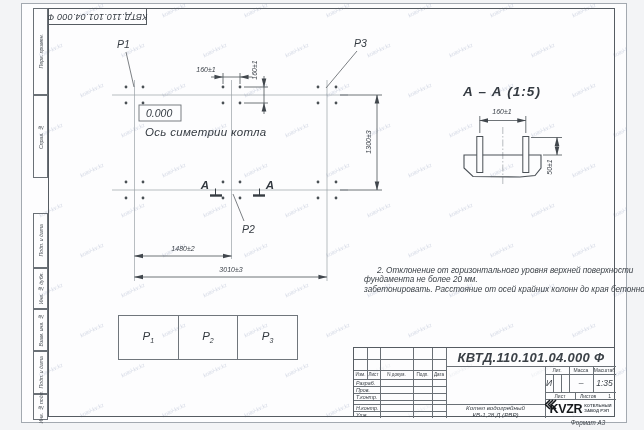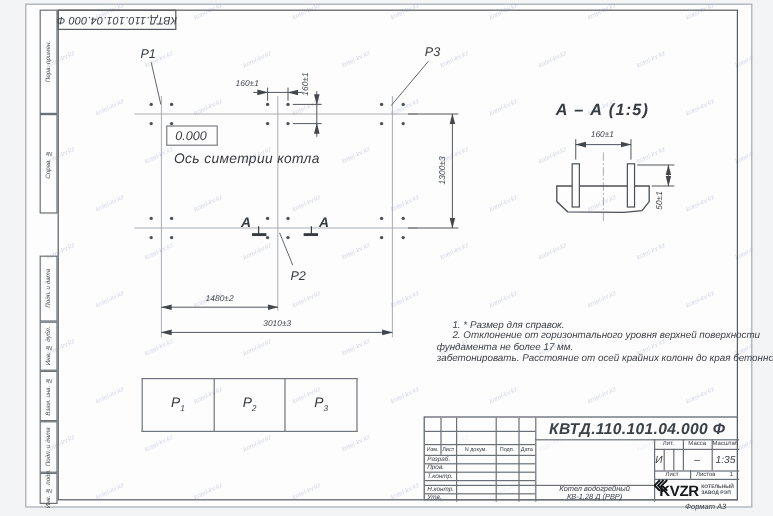--- a/index.html
+++ b/index.html
@@ -309,23 +309,22 @@
       <g>
         <line class="dimln" x1="531" y1="137.5" x2="562" y2="137.5"></line>
         <line class="dimln" x1="543" y1="155" x2="562" y2="155"></line>
         <line class="dimln" x1="557" y1="137.5" x2="557" y2="155" marker-start="url(#ar)" marker-end="url(#ar)"></line>
         <text class="t-dim" transform="rotate(-90 551.5 167)" x="551.5" y="167" text-anchor="middle">50±1</text>
       </g>
     </g>
   </svg>
 
   <div class="abs notes">
-    <div class="note-line first">1. * Размер для справок.</div>
     <div class="note-line first">2. Отклонение от горизонтального уровня верхней поверхности</div>
-    <div class="note-line">фундамента не более 17 мм.</div>
+    <div class="note-line">фундамента не более 20 мм.</div>
     <div class="note-line">забетонировать. Расстояние от осей крайних колонн до края бетонной</div>
   </div>
 
   <table class="abs ltable">
     <tbody>
         <tr class="hrow">
       <td><span>Р</span><sub>1</sub></td>
       <td><span>Р</span><sub>2</sub></td>
       <td><span>Р</span><sub>3</sub></td>
     </tr>

